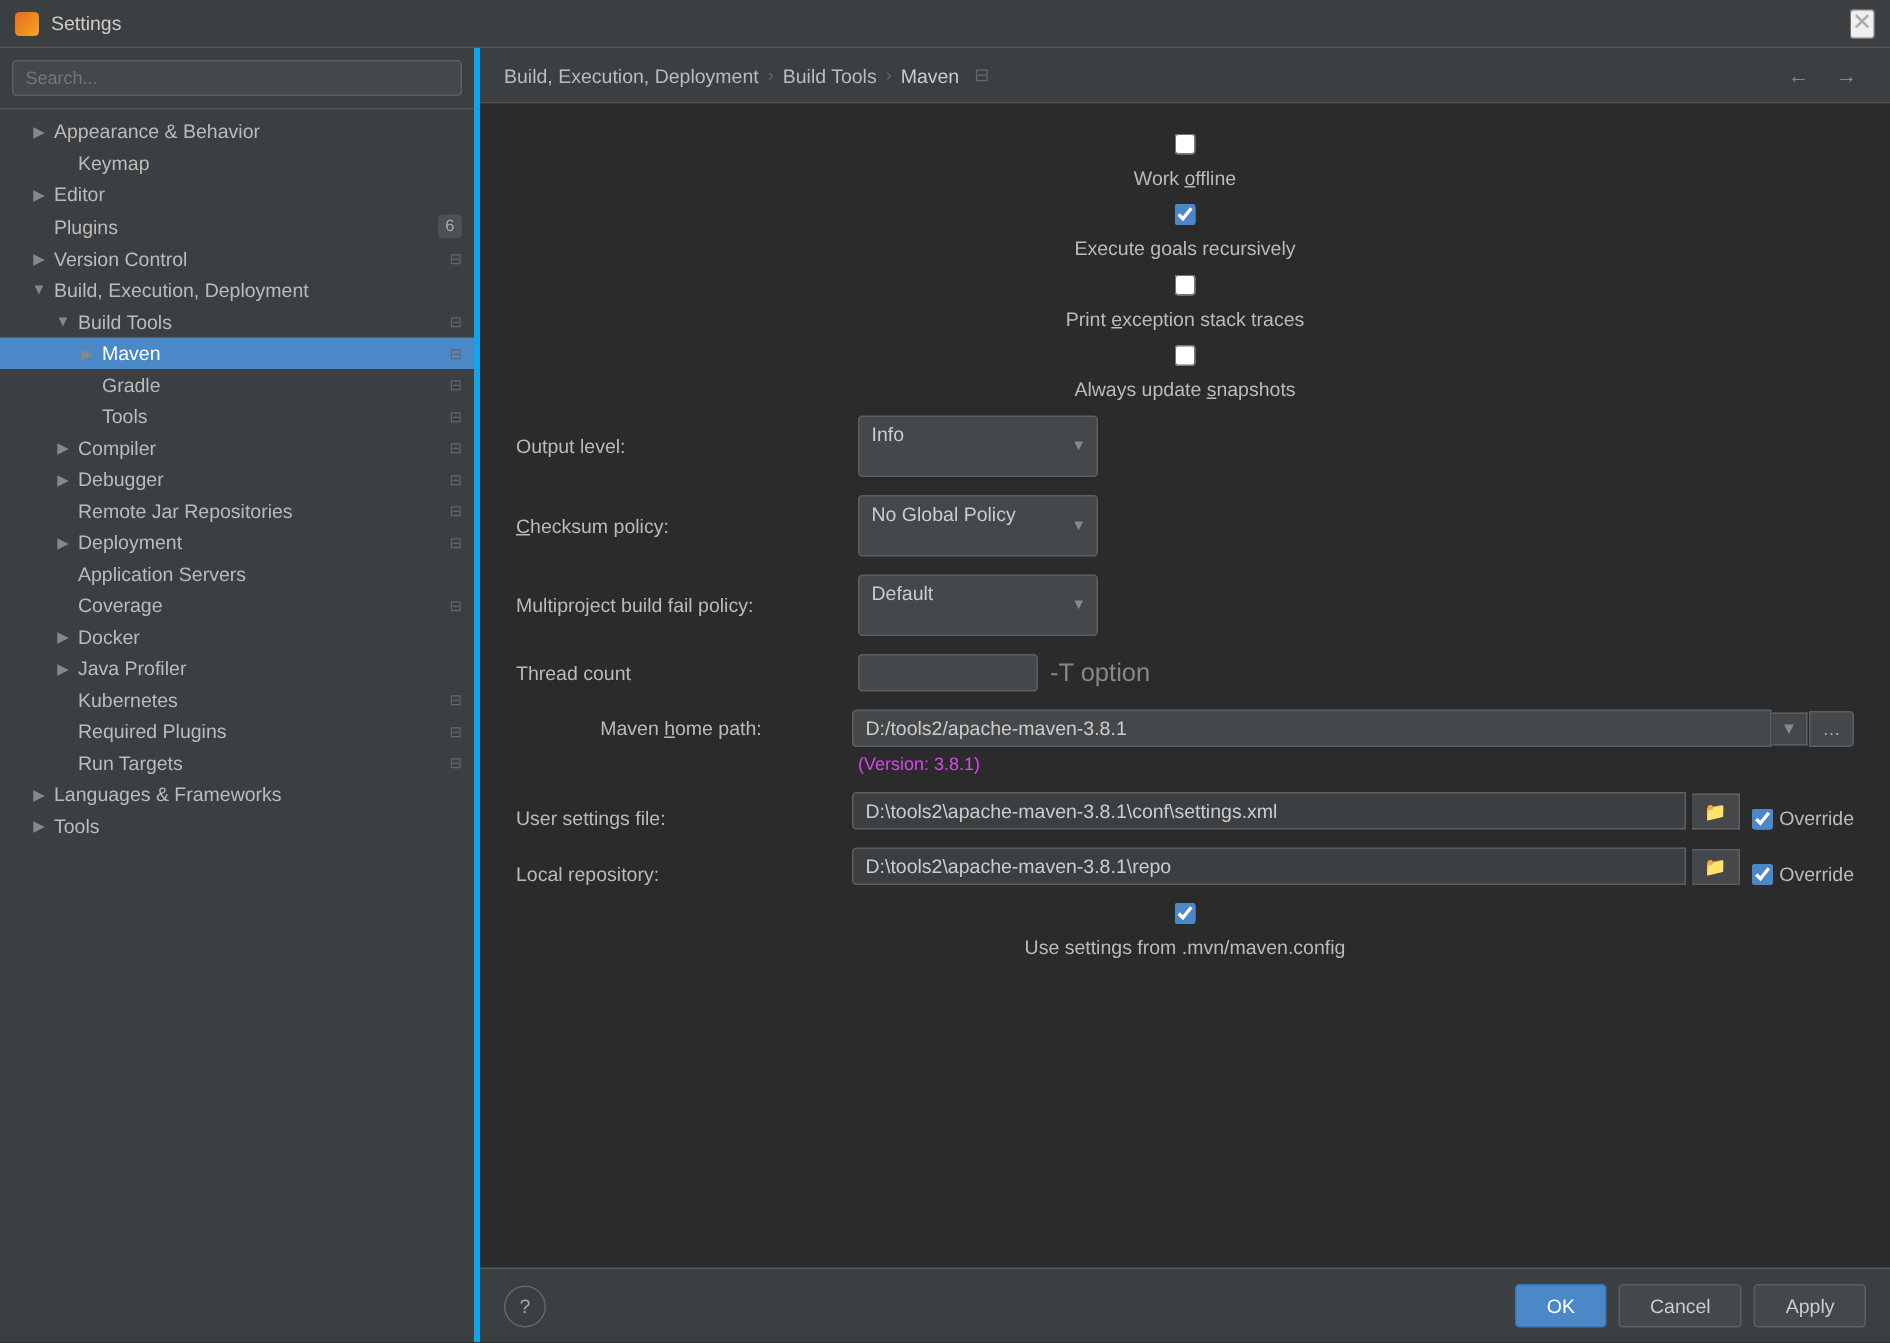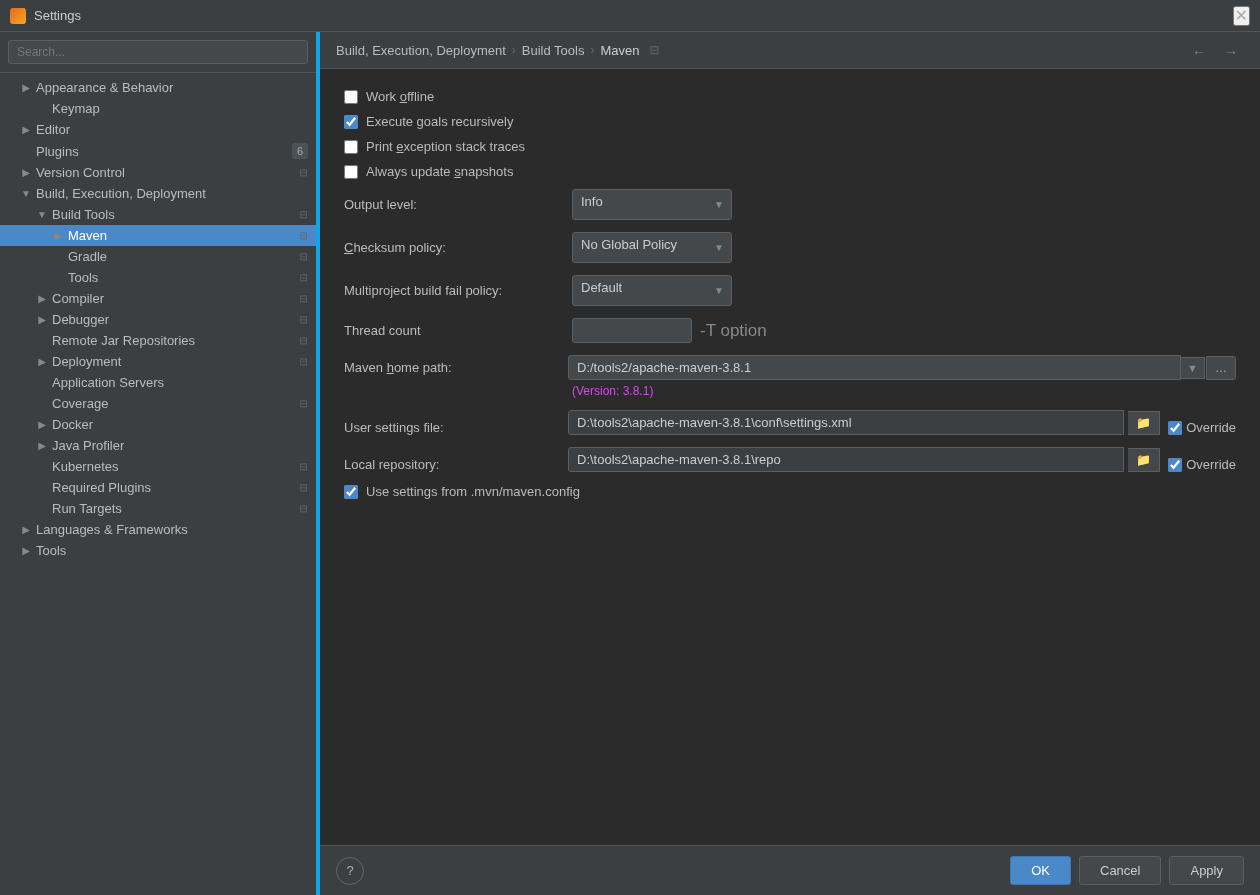--- a/index.html
+++ b/index.html
@@ -152,20 +152,21 @@
       padding: 20px 24px;
       overflow-y: auto;
       background: #2b2b2b;
     }
     
     .check-row {
       display: flex;
       align-items: center;
       gap: 8px;
       margin-bottom: 10px;
+      flex-direction: column;
     }
     .check-row input[type=checkbox] {
       accent-color: #4a88c7;
       width: 14px; height: 14px;
       cursor: pointer;
     }
     .check-label {
       color: #bbb;
       font-size: 13px;
     }
@@ -184,21 +185,21 @@
     }
     .select-wrapper {
       position: relative;
       display: inline-flex;
       align-items: center;
     }
     .form-select {
       background: #45484a;
       border: 1px solid #5c5f61;
       color: #ccc;
-      padding: 4px 28px 10px 8px;
+      padding: 4px 28px 20px 8px;
       border-radius: 3px;
       font-size: 13px;
       appearance: none;
       cursor: pointer;
       outline: none;
       min-width: 160px;
     }
     .select-arrow {
       position: absolute;
       right: 8px;
@@ -220,21 +221,21 @@
       color: #888;
       font-size: 17px;
     }
     
     .path-row {
       display: flex;
       align-items: center;
       margin-bottom: 4px;
       gap: 4px;
     }
-    .path-row .form-label { width: 220px; }
+    .path-row .form-label { width: 220px; text-align: center; }
     .path-combo {
       flex: 1;
       display: flex;
       align-items: center;
       position: relative;
     }
     .path-input {
       flex: 1;
       background: #45484a;
       border: 1px solid #5c5f61;

